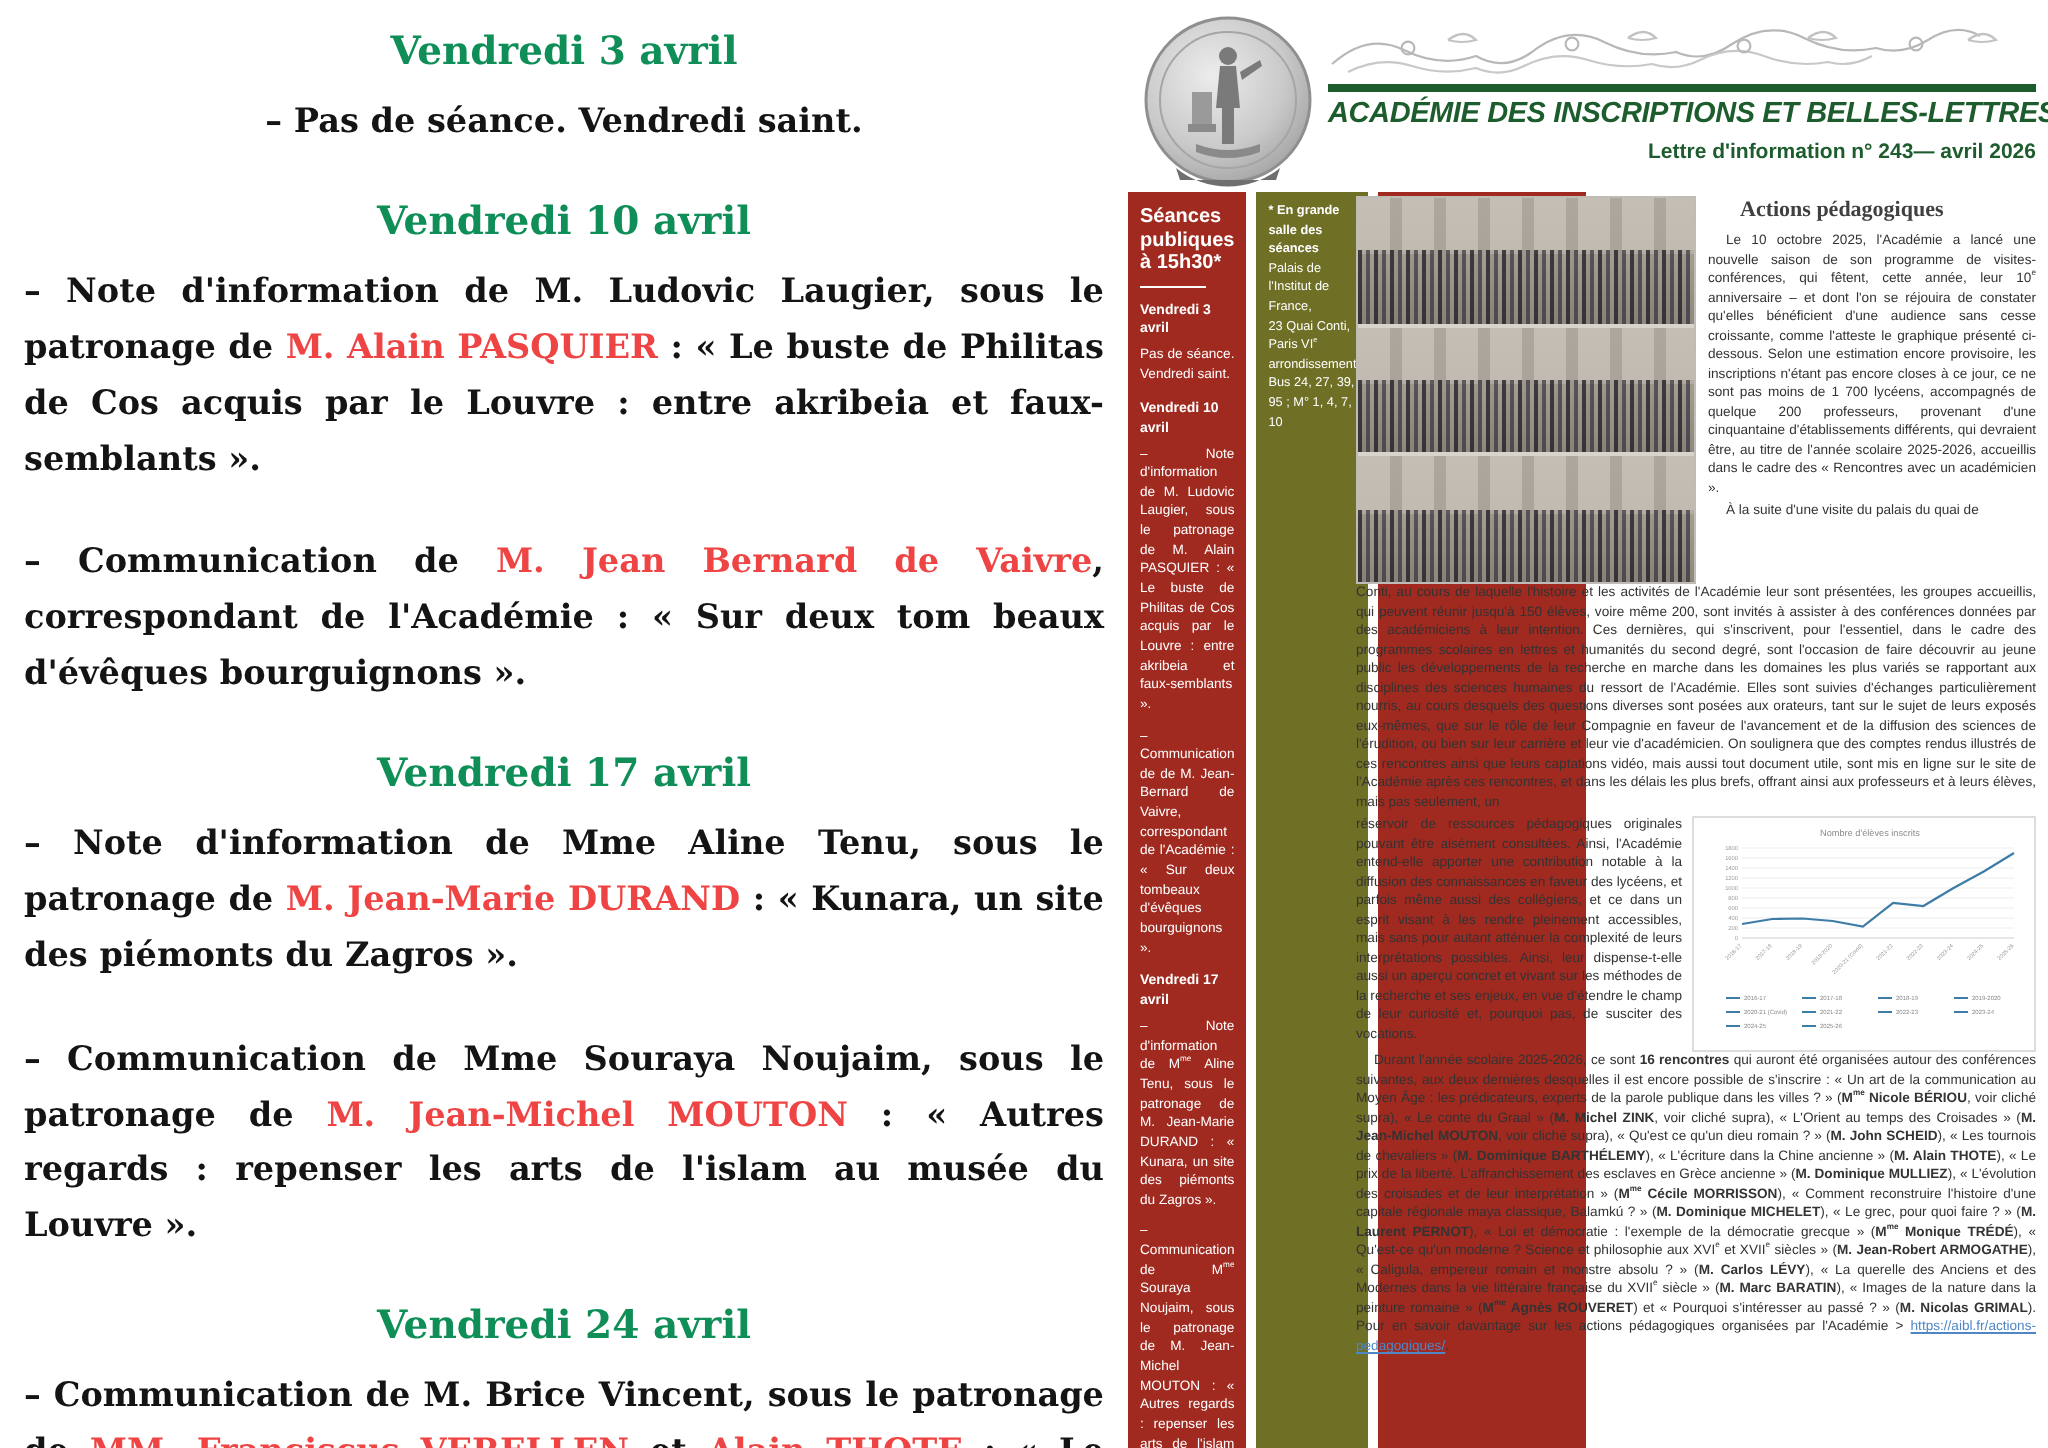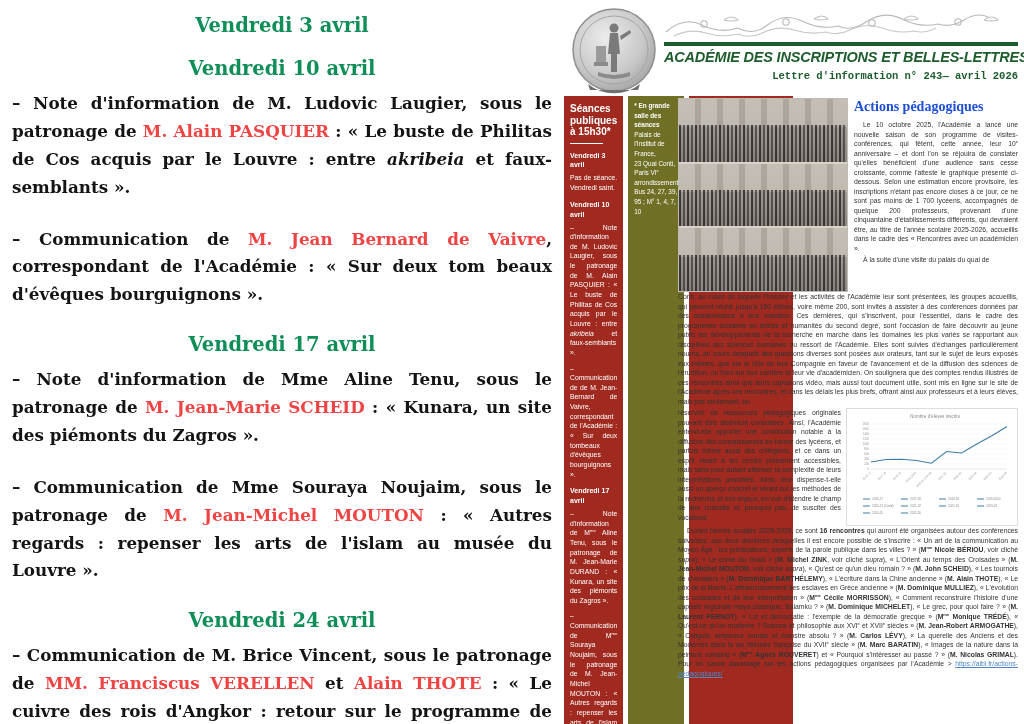--- a/index.html
+++ b/index.html
@@ -1,18 +1,18 @@
 <!DOCTYPE html>
 <html><head>
 <meta charset="utf-8">
 <style>
   html,body{margin:0;padding:0;background:#fff;}
   .canvas{position:relative;width:1024px;height:724px;background:#fff;overflow:hidden;
           font-family:"Liberation Sans",sans-serif;}
-  .b{font-weight:bold}.i{font-style:italic}
+  .b{font-weight:bold}.i{}
   .g{color:#ef4444}
   .sup{font-size:.6em;vertical-align:super;line-height:0}
   .lnk{color:#4e86c6;text-decoration:underline;cursor:pointer}
 
   
   .left-page{position:absolute;left:0;top:0;width:562px;height:724px;box-sizing:border-box;
              padding:10px 10px 0 12px;font-family:"DejaVu Serif",serif;font-weight:bold;color:#141414;}
   .lp-h{font-size:19.5px;color:#0f8e58;text-align:center;margin:20px 0 8px;}
   .lp-h.first{margin-top:4px;}
   .lp-p{font-size:16.8px;line-height:1.66;text-align:justify;margin:10px 0 24px;}
@@ -20,21 +20,21 @@
 
   
   .news-page{position:absolute;left:562px;top:0;width:462px;height:724px;}
   .nw-header{position:absolute;left:0;top:0;width:462px;height:96px;}
   .seal{position:absolute;left:6px;top:6px;}
   .ornament{position:absolute;left:102px;top:10px;}
   .green-rule{position:absolute;left:102px;top:42px;width:354px;height:4px;background:#1d5c2c;}
   .nw-title{position:absolute;left:102px;top:49px;width:354px;font-size:14.5px;font-weight:bold;
             font-style:italic;color:#1d5c2c;white-space:nowrap;letter-spacing:-.2px;}
   .nw-issue{position:absolute;left:102px;top:70px;width:354px;text-align:right;font-size:10.5px;
-            font-weight:bold;color:#1d5c2c;font-family:Liberation Mono, monospace;}
+            font-weight:bold;color:#1d5c2c;}
 
   .nw-body{position:absolute;left:2px;top:96px;width:458px;height:628px;display:flex;gap:4px;overflow:hidden;}
 
   
   .sb-col{width:108px;flex:none;display:flex;gap:5px;}
   .sb-red{background:#a02a20;color:#fff;padding:7px 6px 6px 6px;font-size:6.8px;line-height:1.42;}
   .sb-head{font-size:10px;font-weight:bold;line-height:1.15;margin:0 0 5px;}
   .sb-rule{border:0;border-top:1px solid #fff;width:70%;margin:5px 0 7px 0;}
   .sb-date{font-weight:bold;font-size:7px;margin:7px 0 3px;}
   .sb-para{margin:0 0 6px;text-align:justify;}
@@ -48,42 +48,43 @@
   .row1{display:flex;gap:6px;}
   .photo{width:170px;height:194px;flex:none;display:flex;flex-direction:column;gap:2px;border:1px solid #bfbcb6;
          box-sizing:border-box;background:#d8d4cc;}
   .ph{flex:1;position:relative;overflow:hidden;background:linear-gradient(180deg,#bdb7ad 0%,#a59e93 55%,#8d867c 100%);}
   .ph::before{content:"";position:absolute;left:0;right:0;top:0;height:45%;
               background:repeating-linear-gradient(90deg,#c6c0b6 0 16px,#aaa399 16px 22px);opacity:.8;}
   .ph::after{content:"";position:absolute;left:0;right:0;bottom:0;height:58%;
              background:repeating-linear-gradient(90deg,rgba(28,28,36,.78) 0 2px,rgba(125,115,104,.25) 2px 4px,
              rgba(45,45,56,.68) 4px 6px,rgba(150,140,128,.28) 6px 8px);}
   .col-right{flex:1;}
-  .article-title{font-family:"Liberation Serif",serif;font-weight:bold;font-size:14px;color:#1d4ed8;margin:1px 0 5px;}
+  .article-title{font-family:"Liberation Serif",serif;font-weight:bold;font-size:11px;color:#404040;margin:1px 16px 5px;}
   .ap{font-size:6.8px;line-height:1.4;text-align:justify;margin:0 0 2px;}
   .ind{text-indent:9px;}
   .row3{display:flex;gap:5px;margin-top:2px;}
   .row3 .ap{flex:1;}
   .chart{width:172px;flex:none;border:1px solid #ddd;background:#fff;box-sizing:border-box;height:118px;}
   .chart svg{display:block;width:100%;height:auto;}
 </style>
 </head>
 <body>
 
 <div class="canvas">
 
   <div class="left-page">
     <div class="lp-h first">Vendredi 3 avril</div>
+    <p class="lp-p tc"><span>– Pas de séance. Vendredi saint.</span></p>
 
     <div class="lp-h">Vendredi 10 avril</div>
     <p class="lp-p"><span>– Note d'information de M. Ludovic Laugier, sous le patronage de </span><span class="g">M. Alain PASQUIER</span><span> : « Le buste de Philitas de Cos acquis par le Louvre : entre </span><span class="i">akribeia</span><span> et faux-semblants ».</span></p>
     <p class="lp-p"><span>– Communication de </span><span class="g">M. Jean Bernard de Vaivre</span><span>, correspondant de l'Académie : « Sur deux tom beaux d'évêques bourguignons ».</span></p>
 
     <div class="lp-h">Vendredi 17 avril</div>
-    <p class="lp-p"><span>– Note d'information de Mme Aline Tenu, sous le patronage de </span><span class="g">M. Jean-Marie SCHEID</span><span> : « Kunara, un site des piémonts du Zagros ».</span></p>
+    <p class="lp-p"><span>– Note d'information de Mme Aline Tenu, sous le patronage de </span><span class="g">M. Jean-Marie DURAND</span><span> : « Kunara, un site des piémonts du Zagros ».</span></p>
     <p class="lp-p"><span>– Communication de Mme Souraya Noujaim, sous le patronage de </span><span class="g">M. Jean-Michel MOUTON</span><span> : « Autres regards : repenser les arts de l'islam au musée du Louvre ».</span></p>
 
     <div class="lp-h">Vendredi 24 avril</div>
     <p class="lp-p"><span>– Communication de M. Brice Vincent, sous le patronage de </span><span class="g">MM. Franciscus VERELLEN</span><span> et </span><span class="g">Alain THOTE</span><span> : « Le cuivre des rois d'Angkor : retour sur le programme de recherche LANGAU au Cambodge (2016-2026) ».</span></p>
   </div>
 
   <div class="news-page">
 
     <div class="nw-header">
       <svg class="seal" width="92" height="88" viewBox="0 0 92 88">

